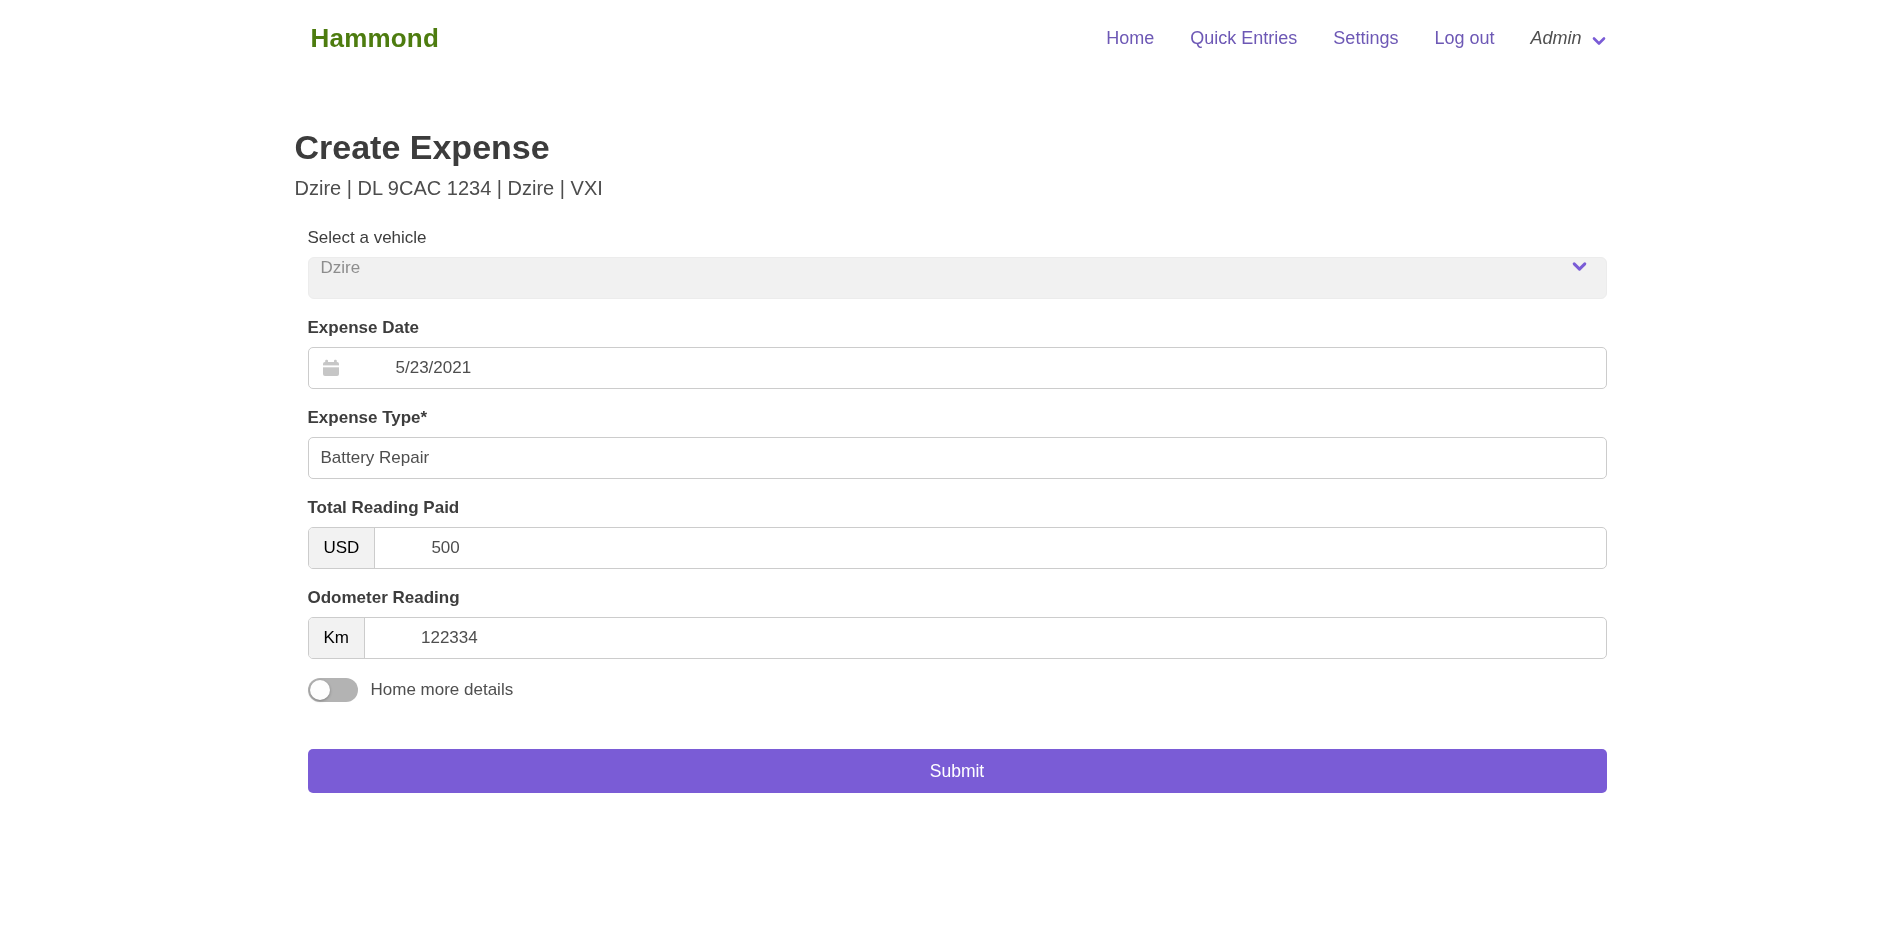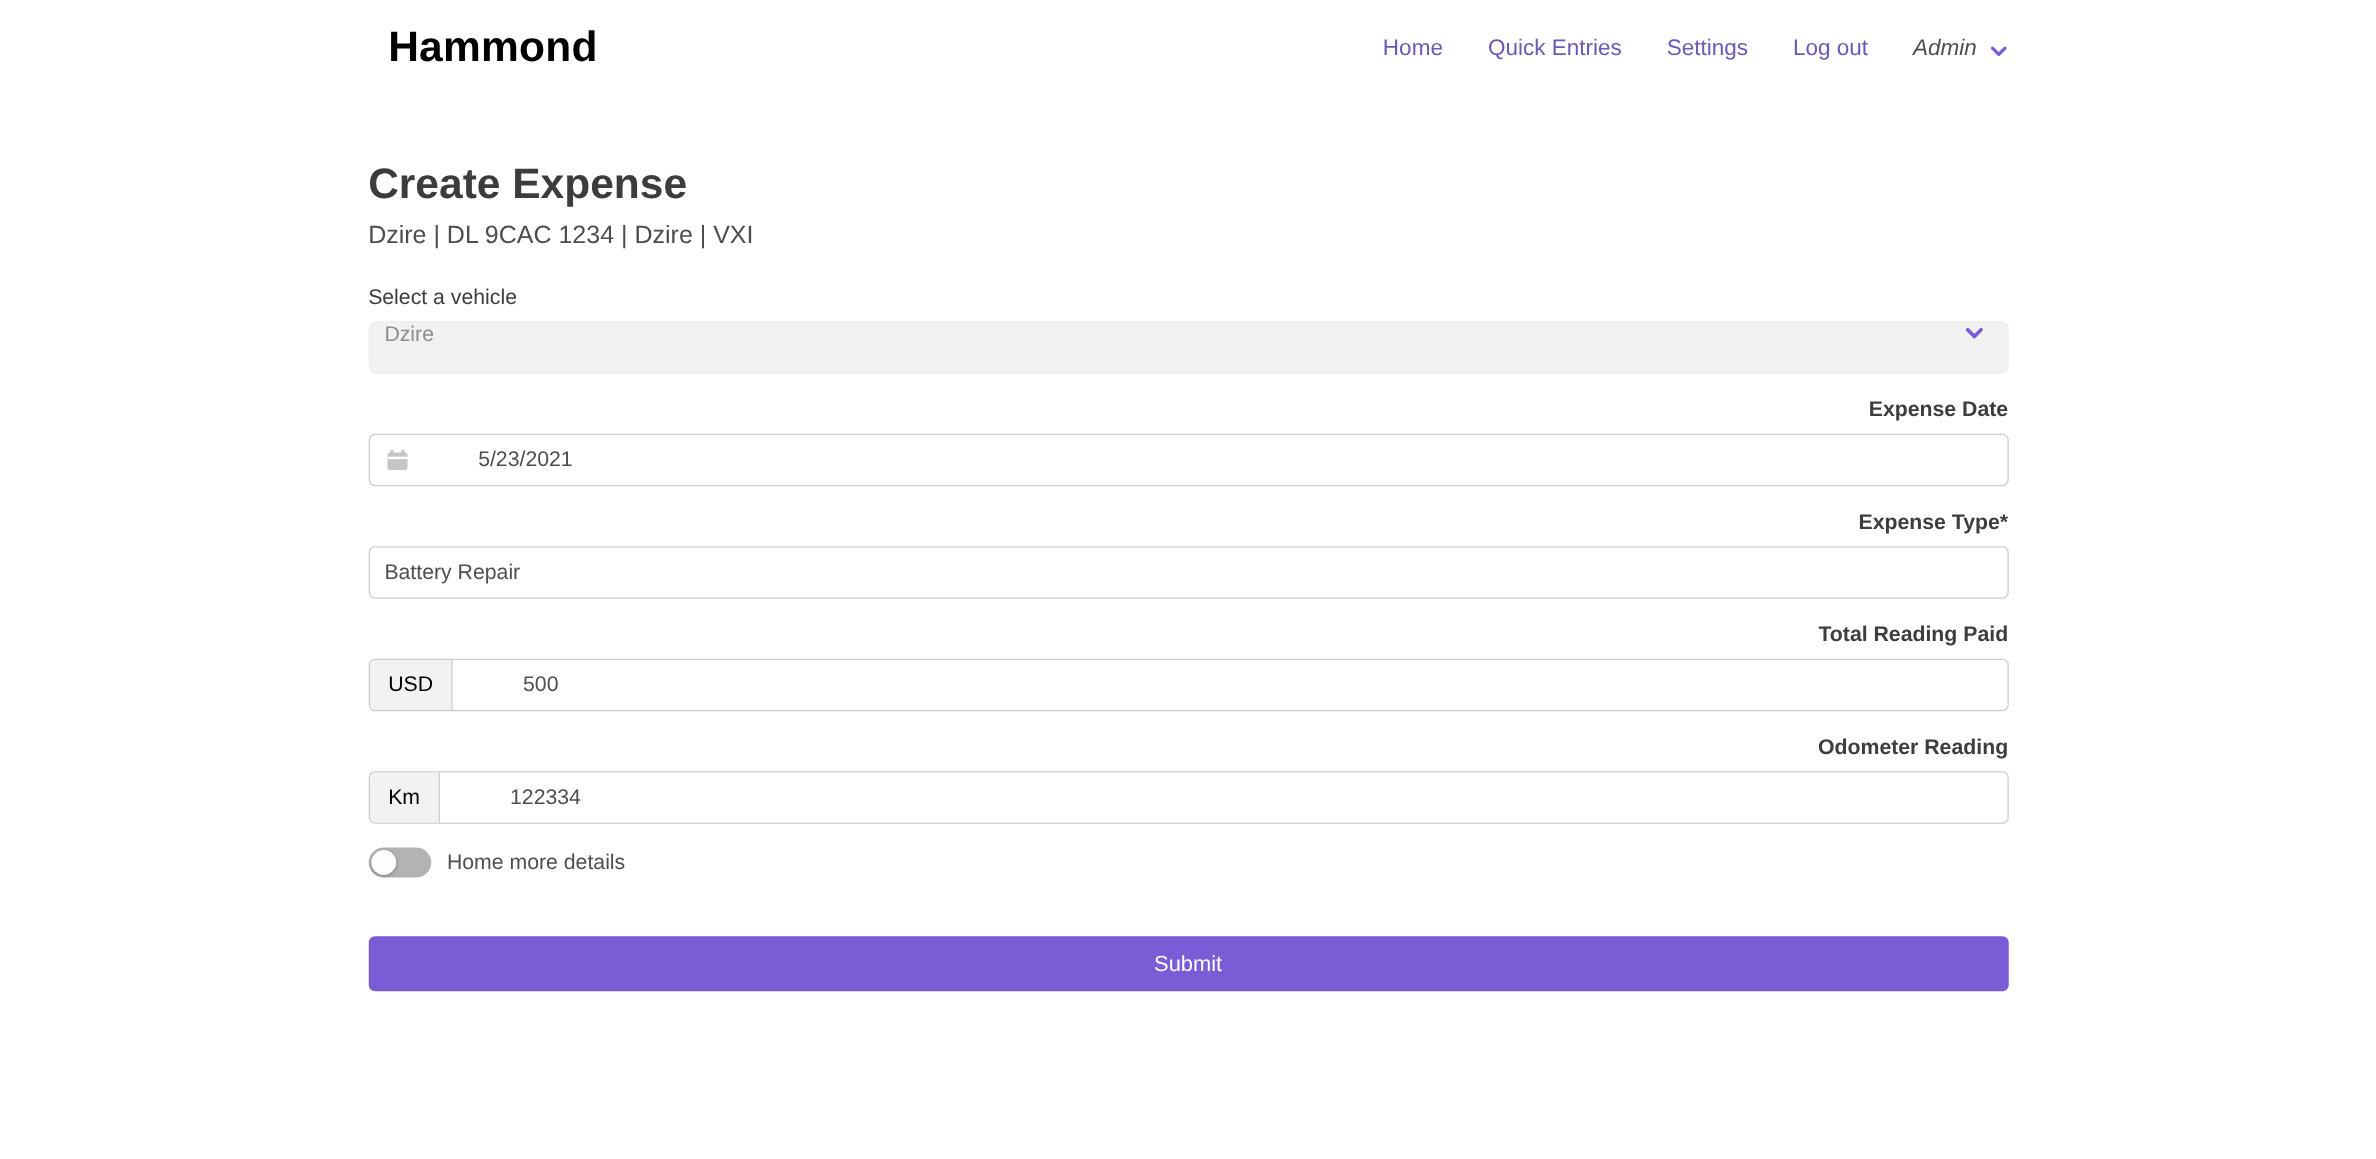--- a/index.html
+++ b/index.html
@@ -19,42 +19,42 @@
   }
   .container{max-width:1312px;margin:0 auto;}
 
   
   .header{background:#ffffff;}
   .header-inner{
     display:flex;justify-content:space-between;align-items:center;
     height:76px;
   }
   .brand{
-    font-size:34px;font-weight:700;color:#000000;
+    font-size:26px;font-weight:700;color:#4d7c0f;
     padding-left:16px;letter-spacing:0.2px;cursor:pointer;
   }
   .nav{display:flex;align-items:center;gap:36px;font-size:18px;}
   .nav-link{color:var(--nav-link);text-decoration:none;cursor:pointer;}
   .user-menu{
     display:flex;align-items:flex-end;gap:9px;color:#4f4f4f;cursor:pointer;font-style:italic;
   }
   .chev{display:inline-flex;align-items:center;}
 
   
   .page-title{
     font-size:34px;font-weight:600;color:#3c3c3c;
     margin:52px 0 10px;
   }
   .page-subtitle{font-size:20px;color:#4d4d4d;}
 
   
-  .form{margin-top:28px;}
+  .form{margin-top:28px;margin-left:13px;}
   .group{margin-bottom:19px;}
   .lbl{display:block;font-size:17px;color:#3d3d3d;margin-bottom:9px;}
-  .lbl.bold{font-weight:700;text-align:right;}
+  .lbl.bold{font-weight:700;}
 
   .select{
     height:42px;background:var(--select-bg);
     border:1px solid #ececec;border-radius:6px;
     display:flex;align-items:flex-start;justify-content:space-between;
     padding:0 18px 0 12px;color:#8d8d8d;font-size:17px;cursor:pointer;
   }
 
   .input-box{
     height:42px;border:1px solid var(--border);border-radius:5px;

